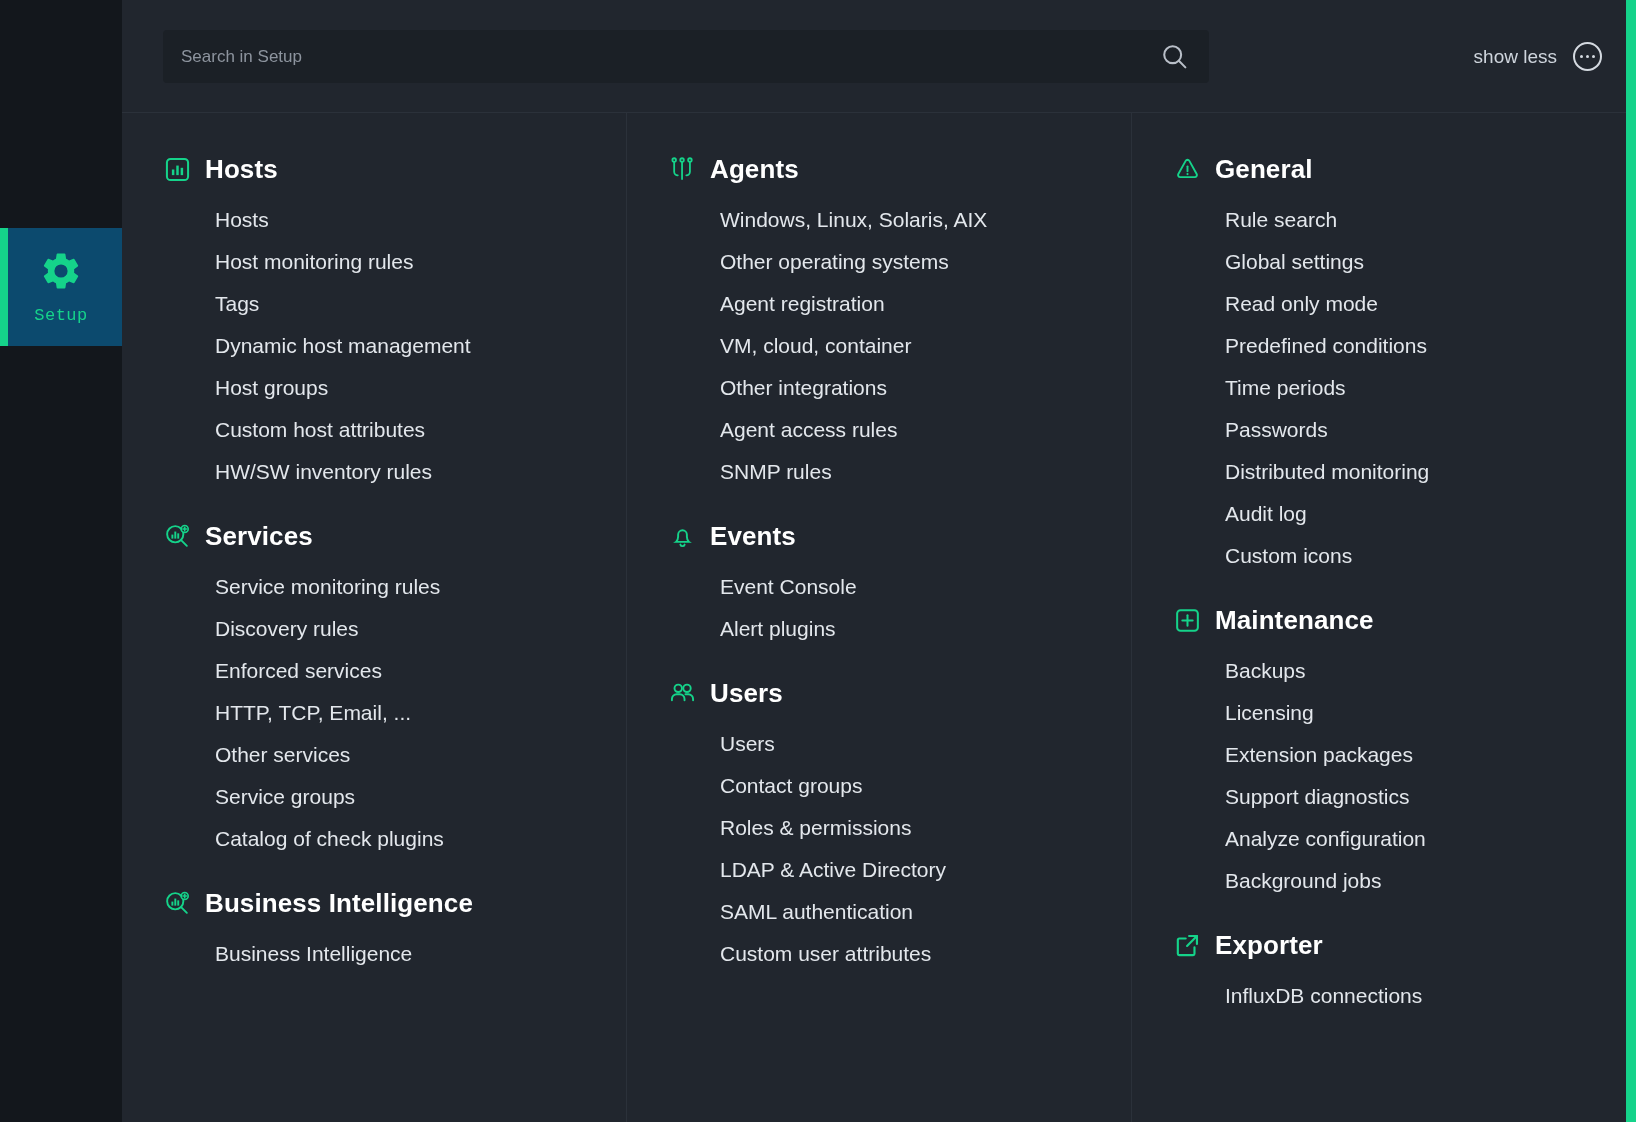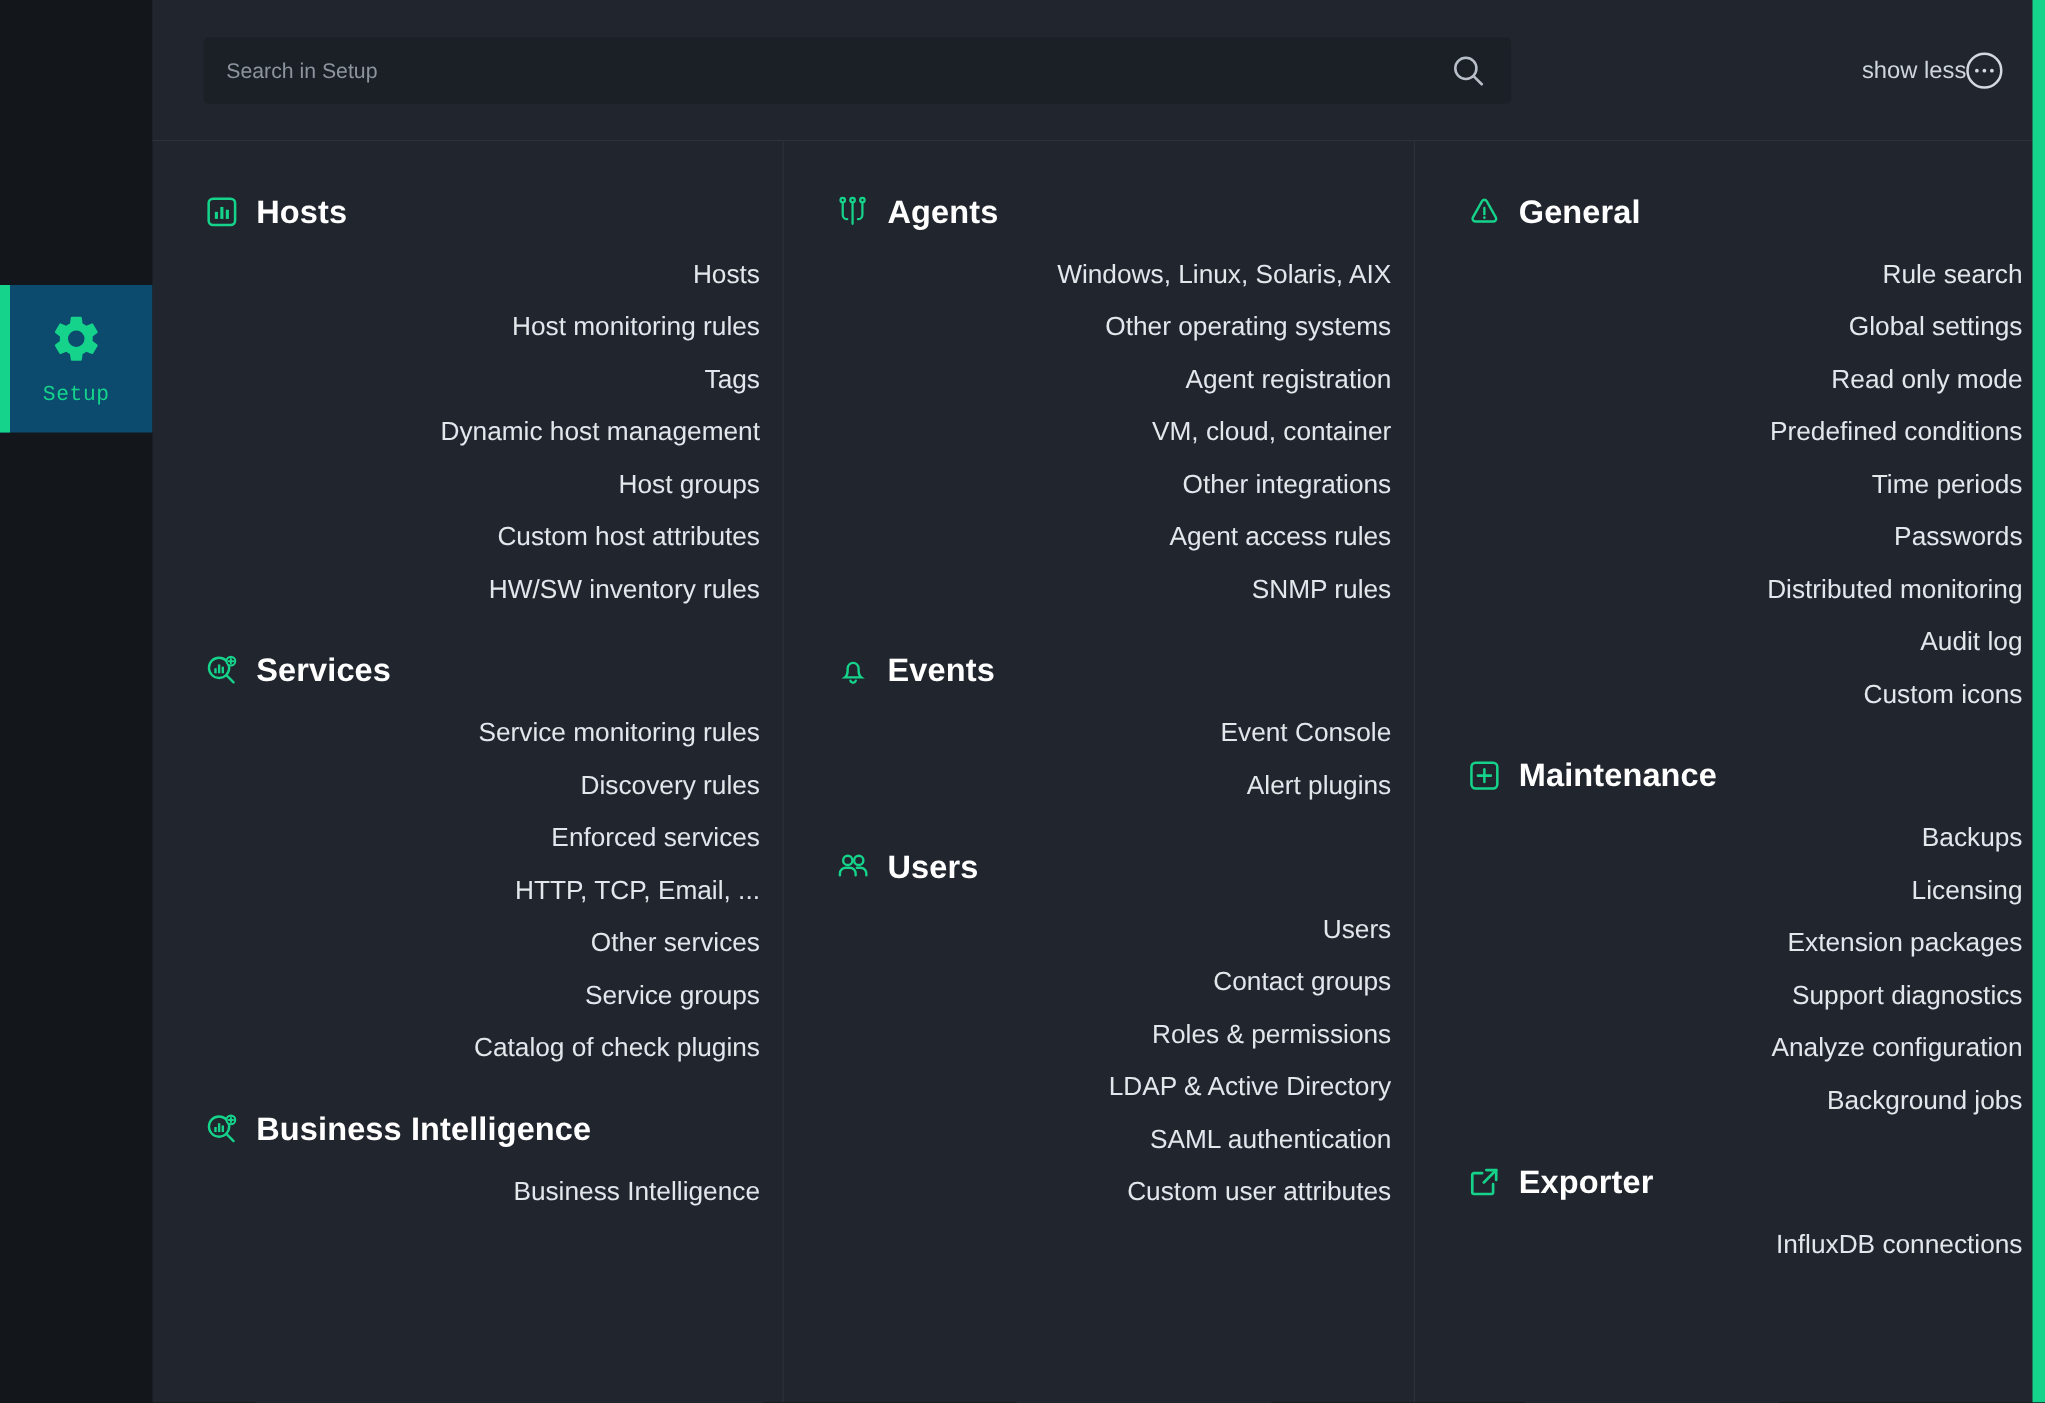--- a/index.html
+++ b/index.html
@@ -111,21 +111,21 @@
     cursor: pointer;
     background: transparent; border: none;
   }
 
   .show-less {
     position: absolute;
     right: 34px;
     top: 42px;
     display: flex;
     align-items: center;
-    gap: 0;
+    gap: 16px;
     cursor: pointer;
   }
   .show-less-label {
     font-size: 19px;
     color: #cfd5dd;
     font-weight: 300;
   }
   .dots-circle {
     width: 29px; height: 29px;
     border: 2px solid #d4d9e0;
@@ -147,21 +147,21 @@
     padding-top: 0;
   }
   .col {
     flex: 1;
     padding: 41px 0 0 0;
     position: relative;
   }
   .col + .col { border-left: 1px solid #2b313a; }
   .col-inner { padding-left: 41px; padding-right: 18px; }
 
-  .topic { margin-bottom: 28px; text-align: right; }
+  .topic { margin-bottom: 28px; }
   .topic:last-child { margin-bottom: 0; }
 
   .topic-head {
     display: flex;
     align-items: center;
     gap: 13px;
     margin-bottom: 14px;
     cursor: pointer;
   }
   .topic-title {

